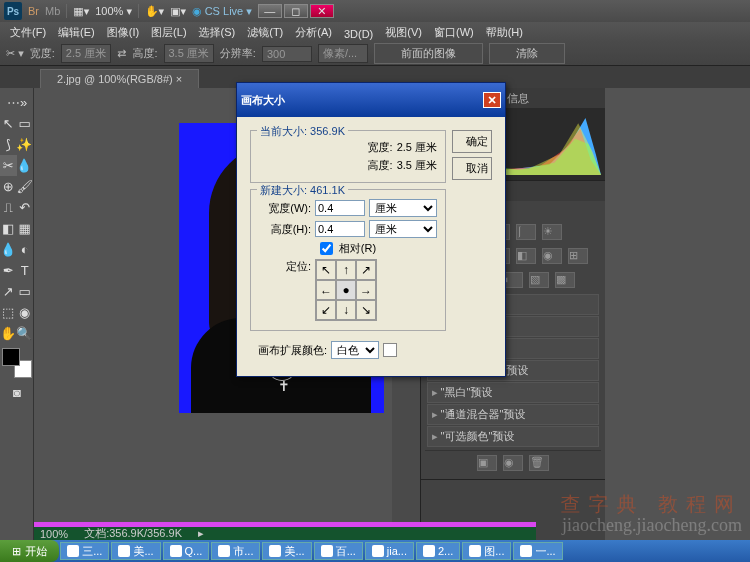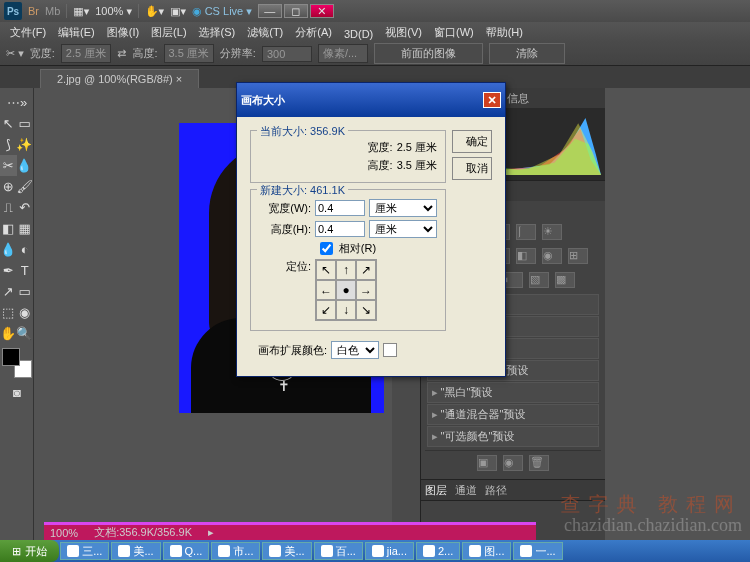--- a/index.html
+++ b/index.html
@@ -44,21 +44,21 @@
 .panel-tabs{height:20px;background:#3a3a3a;display:flex;align-items:center;padding:0 4px;gap:8px;color:#bbb}
 .panel-tab.active{color:#eee}
 .histo{height:72px;background:#2a2a2a;position:relative;padding:4px}
 .histo-svg{width:100%;height:100%}
 .adjust-panel{padding:4px;color:#999}
 .adj-icons{display:flex;gap:6px;padding:4px;justify-content:center;flex-wrap:wrap}
 .adj-icon{width:20px;height:16px;background:#555;border:1px solid #666}
 .preset-list{padding:2px}
 .preset{padding:2px 4px;color:#ccc;border:1px solid #555;margin-bottom:1px;background:#4a4a4a}
 .preset::before{content:"▸ ";color:#999}
-.statusbar{position:absolute;bottom:22px;left:44px;right:214px;height:18px;background:#be185d;display:flex;align-items:center;padding:0 6px;color:#ccc;gap:16px;border-top:3px solid #d946ef}
+.statusbar{position:absolute;bottom:22px;left:34px;right:214px;height:18px;background:#14532d;display:flex;align-items:center;padding:0 6px;color:#ccc;gap:16px;border-top:5px solid #d946ef}
 .taskbar{position:absolute;bottom:0;left:0;right:0;height:22px;background:linear-gradient(#3a7ac8,#245ba8);display:flex;align-items:center}
 .start{height:22px;padding:0 12px;background:linear-gradient(#5c9e3c,#3a7a1c);color:#fff;display:flex;align-items:center;gap:4px;border-radius:0 8px 8px 0}
 .task-item{height:18px;padding:0 6px;margin:0 1px;background:#4a8ad0;color:#fff;display:flex;align-items:center;gap:3px;border:1px solid #6aa;font-size:10px;max-width:60px;overflow:hidden}
 .task-ico{width:12px;height:12px;background:#fff;border-radius:2px}
 .watermark{position:absolute;right:8px;bottom:26px;color:rgba(255,255,255,.25);font-size:18px;font-family:SimSun}
 .wm2{position:absolute;right:8px;bottom:44px;color:rgba(200,80,40,.5);font-size:20px;letter-spacing:8px}
 
 
 .dialog{position:absolute;left:236px;top:82px;width:270px;background:#ece9d8;border:1px solid #0a246a;box-shadow:2px 2px 6px rgba(0,0,0,.5);z-index:100}
 .dlg-title{height:22px;background:linear-gradient(#3a6ad0,#0a3a9a);color:#fff;display:flex;align-items:center;padding:17px 4px;font-weight:bold}
@@ -260,27 +260,20 @@
           <div class="preset">"通道混合器"预设</div>
           <div class="preset">"可选颜色"预设</div>
         </div>
         <div class="adj-icons" style="border-top:1px solid #333;padding-top:4px">
           <div class="adj-icon">▣</div>
           <div class="adj-icon">◉</div>
           <div class="adj-icon">🗑</div>
         </div>
       </div>
     </div>
-    <div class="panel">
-      <div class="panel-tabs">
-        <span class="panel-tab active">图层</span>
-        <span class="panel-tab">通道</span>
-        <span class="panel-tab">路径</span>
-      </div>
-    </div>
   </div>
   </div>
 </div>
 
 <div class="dialog">
   <div class="dlg-title">
     <span>画布大小</span>
     <div class="dlg-close">✕</div>
   </div>
   <div class="dlg-body">
@@ -340,21 +333,21 @@
   </div>
 </div>
 
 <div class="statusbar">
   <span>100%</span>
   <span>文档:356.9K/356.9K</span>
   <span>▸</span>
 </div>
 
 <div class="wm2">查字典 教程网</div>
-<div class="watermark">chazidian.chazidian.com</div>
+<div class="watermark">jiaocheng.jiaocheng.com</div>
 
 <div class="taskbar">
   <div class="start">
       <span>⊞</span>
       <span>开始</span>
     </div>
   <div class="task-item">
       <div class="task-ico"></div>
       <span>三...</span>
     </div>

